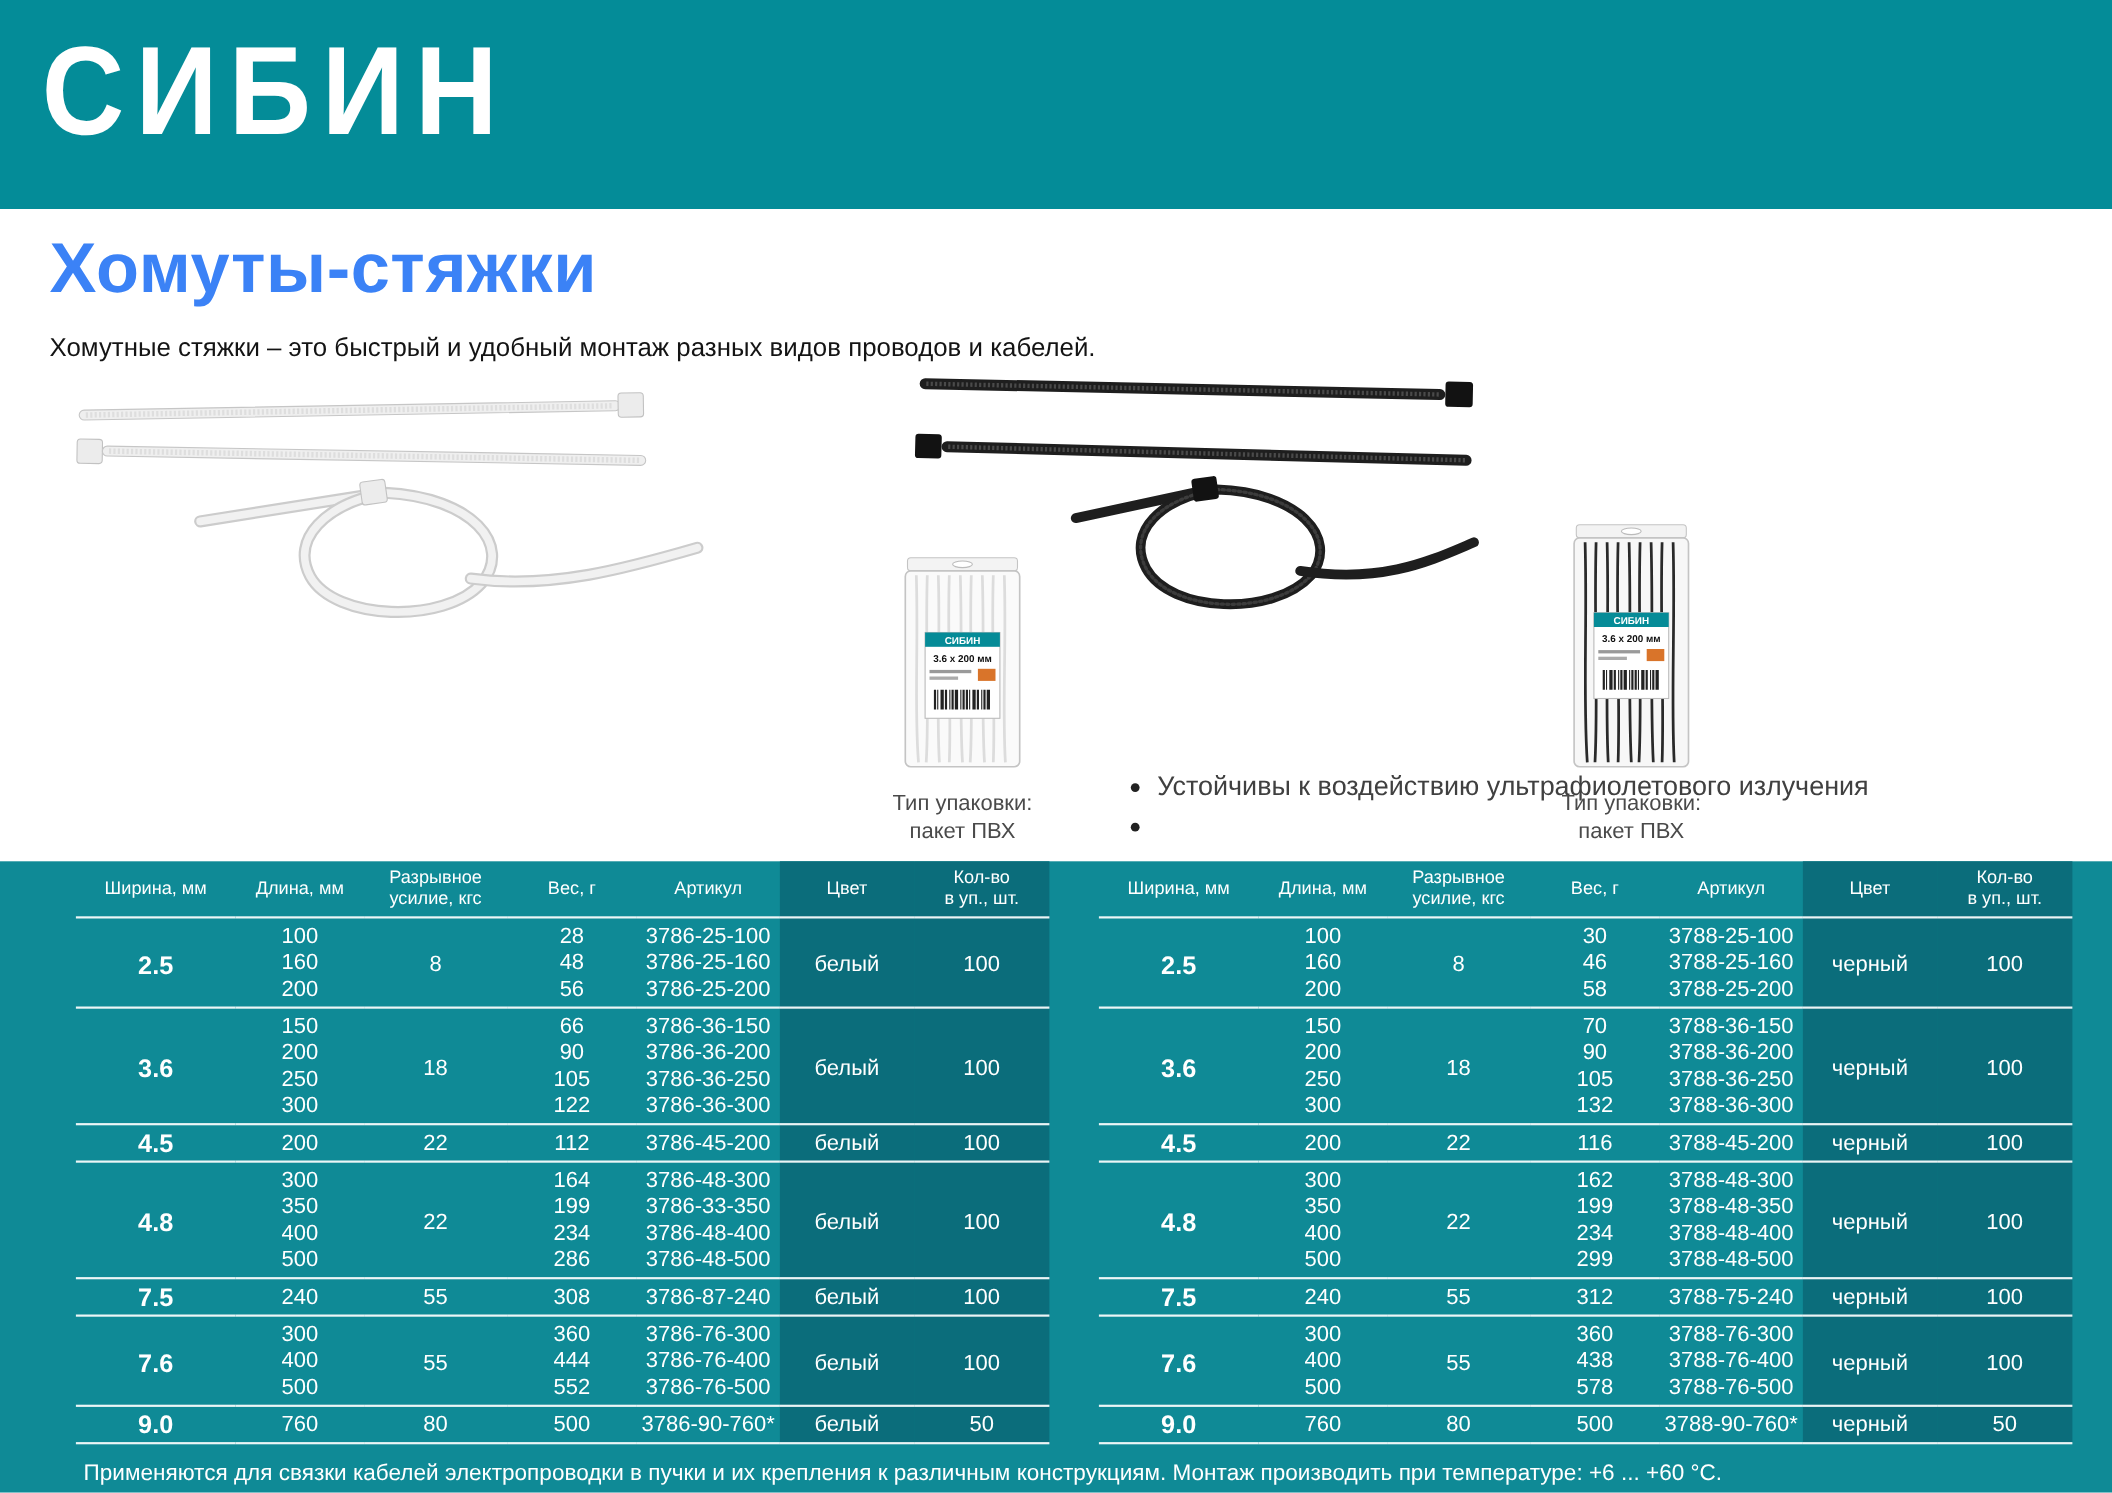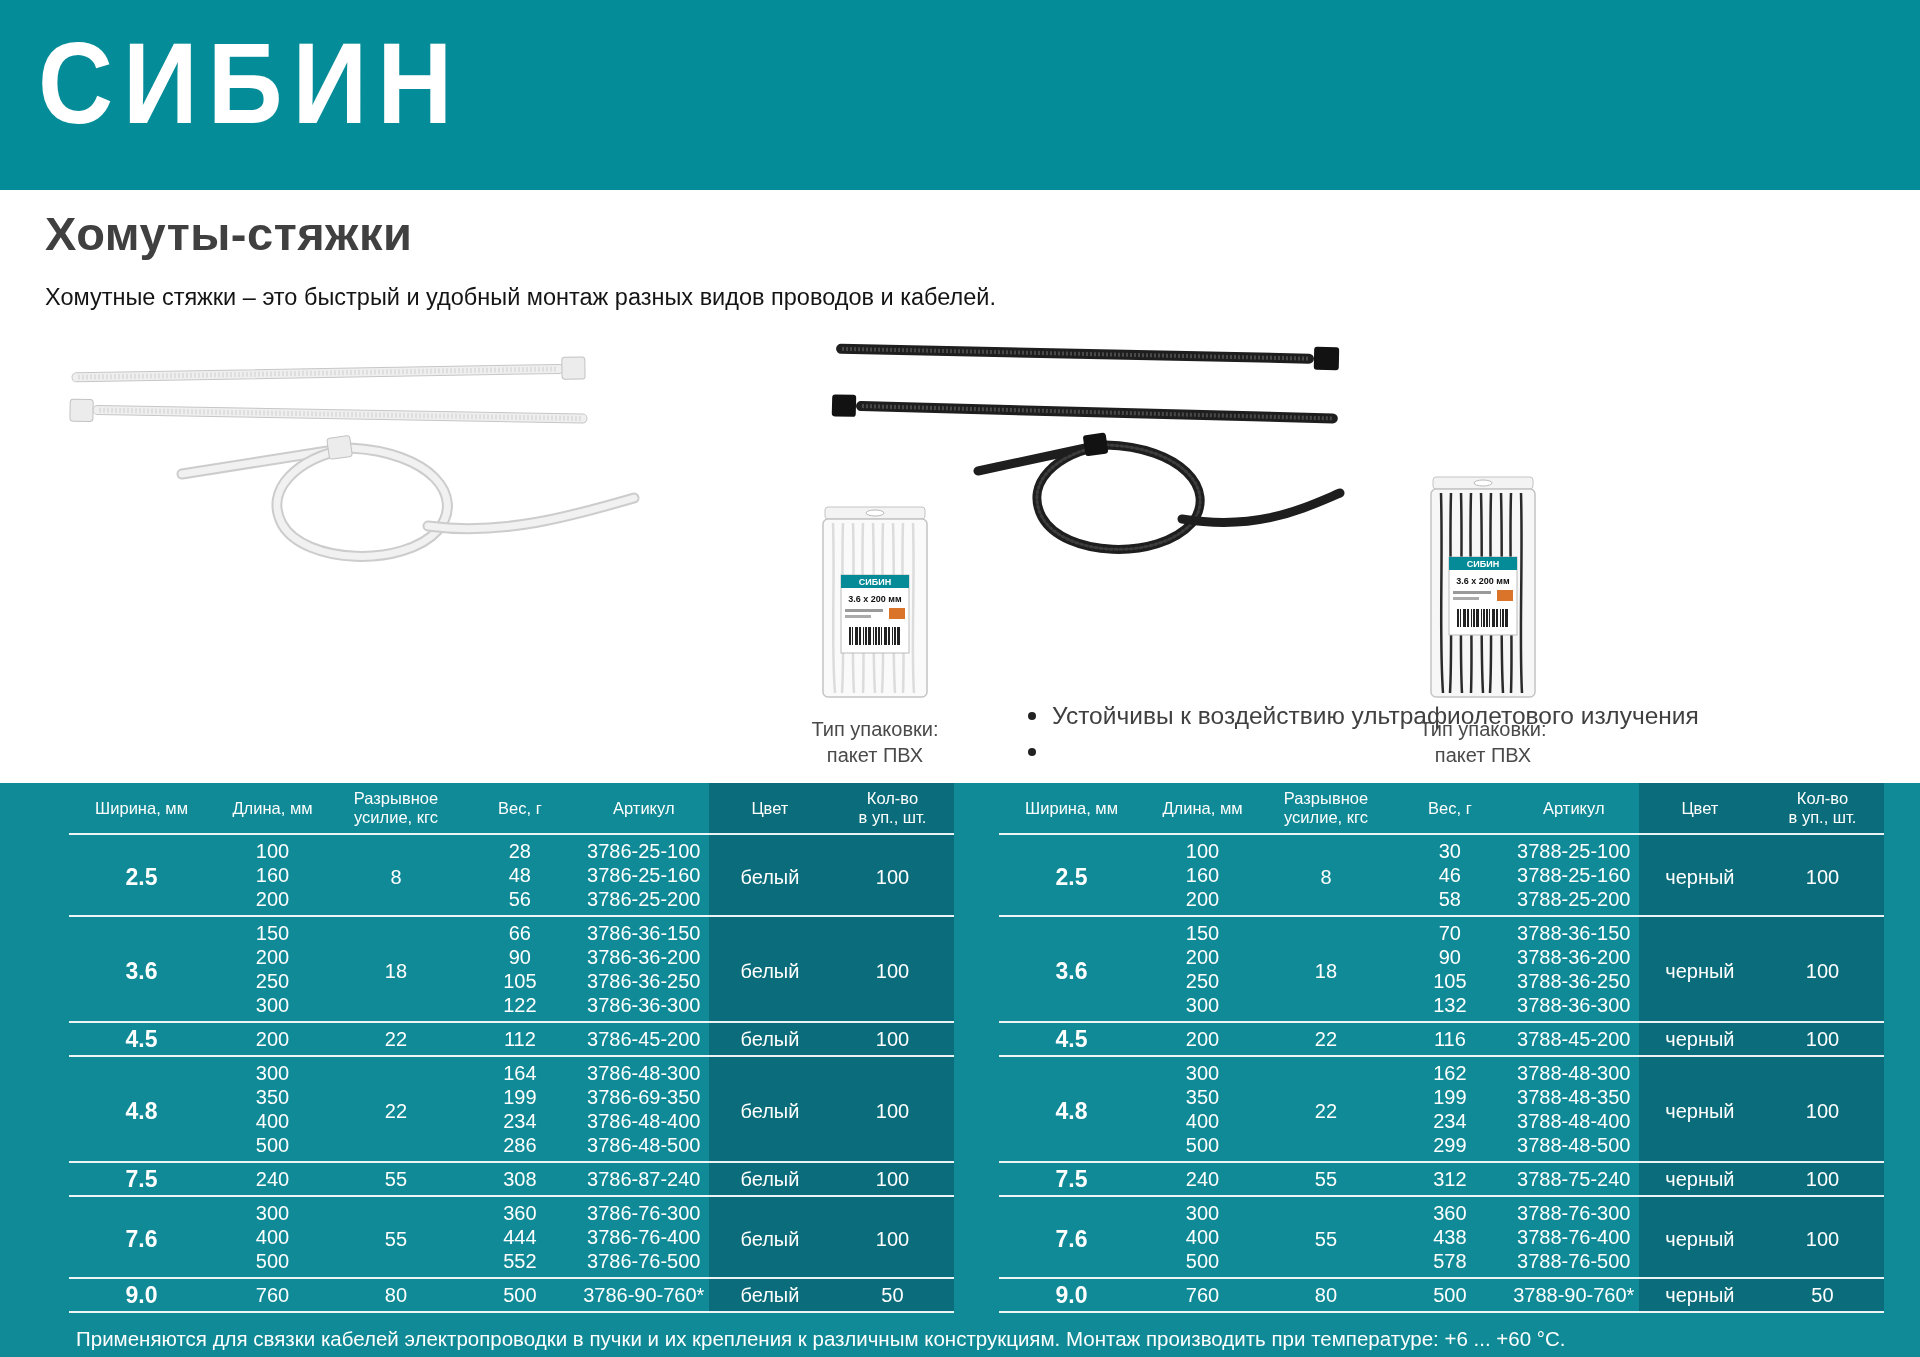--- a/index.html
+++ b/index.html
@@ -11,21 +11,21 @@
   
   .brand-band { position:absolute; left:0; top:0; width:1920px; height:190px; background:#048c98; }
   .brand-logo {
     position:absolute; left:38px; top:18px; color:#ffffff;
     font-size:104px; font-weight:700; letter-spacing:10px;
     transform:scaleY(1.10); transform-origin:top left;
   }
 
   
   .intro { position:absolute; left:45px; top:206px; width:1850px; }
-  .page-title { margin:0 0 20px 0; font-size:47px; font-weight:700; color:#404040; letter-spacing:.5px; }
+  .page-title { margin:0 0 20px 0; font-size:64px; font-weight:700; color:#3b82f6; letter-spacing:.5px; }
   .desc-line { margin:0; font-size:23.5px; line-height:32px; color:#141414; }
 
   
   .hero { position:absolute; left:0; top:330px; width:1920px; height:453px; }
   .ties-photo { position:absolute; }
   .ties-white { left:62px; top:14px; }
   .ties-black { left:828px; top:5px; }
 
   .features { position:absolute; left:1028px; top:368px; width:680px; }
   .feature-row { display:flex; align-items:center; height:36px; }
@@ -277,21 +277,21 @@
             <td>300</td>
             <td rowspan="4">22</td>
             <td>164</td>
             <td>3786-48-300</td>
             <td class="dark" rowspan="4">белый</td>
             <td class="dark" rowspan="4">100</td>
           </tr>
           <tr>
             <td>350</td>
             <td>199</td>
-            <td>3786-69-350</td>
+            <td>3786-33-350</td>
           </tr>
           <tr>
             <td>400</td>
             <td>234</td>
             <td>3786-48-400</td>
           </tr>
           <tr class="glast">
             <td>500</td>
             <td>286</td>
             <td>3786-48-500</td>

